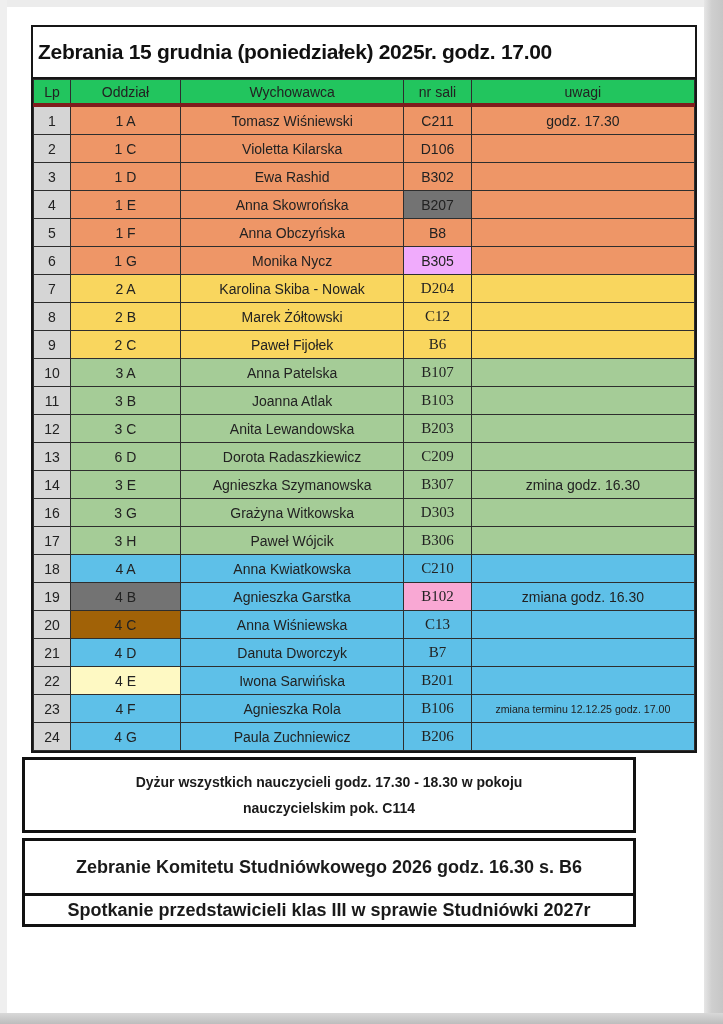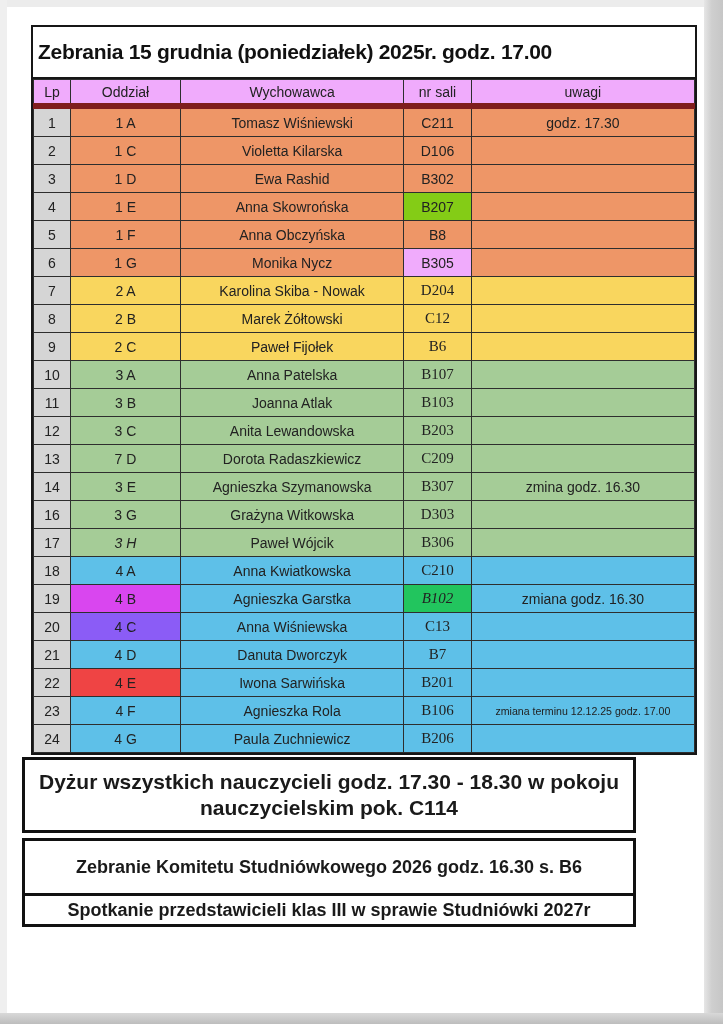--- a/index.html
+++ b/index.html
@@ -23,37 +23,37 @@
   .doc-title{
     height:50px;line-height:50px;border-bottom:2px solid #161616;
     font-weight:bold;font-size:21px;letter-spacing:-0.3px;white-space:nowrap;
     padding-left:5px;color:#111;
   }
   table.sched{border-collapse:collapse;width:100%;table-layout:fixed;}
   table.sched th, table.sched td{
     border:1px solid #2e2e2e;padding:0 2px;overflow:hidden;white-space:nowrap;
   }
   table.sched th{
-    background:#f0abfc;height:23px;font-size:14px;font-weight:normal;
-    border-bottom:6px solid #7f1d1d;color:#222;
+    background:#22c55e;height:23px;font-size:14px;font-weight:normal;
+    border-bottom:4px solid #7f1d1d;color:#222;
   }
   table.sched td{height:27px;font-size:14px;text-align:center;color:#222;}
   col.c-lp{width:34px;} col.c-od{width:101px;} col.c-wy{width:205px;}
   col.c-sa{width:62px;} col.c-uw{width:205px;}
   td.lp-cell{background:#d5d5d5;}
   td.room.serif{font-family:"Liberation Serif","DejaVu Serif",serif;font-size:15px;}
   td.remark{font-size:13px;}
   td.remark.small{font-size:10.6px;}
 
   .notes{position:absolute;left:22px;top:757px;width:614px;}
   .note{
     border:3px solid #111;background:#fff;text-align:center;font-weight:bold;
     color:#1a1a1a;box-sizing:border-box;
   }
-  .note1{padding:9px 4px;line-height:26px;font-size:21px;margin-bottom:5px;}
+  .note1{padding:9px 4px;line-height:26px;font-size:14px;margin-bottom:5px;}
   .note2{padding:15px 4px;line-height:22px;font-size:18px;}
   .note3{margin-top:-3px;padding:3px 4px;line-height:22px;font-size:18px;}
 </style>
 </head>
 <body>
 
 <div>
   <div class="edge-top"></div>
   <div class="edge-left"></div>
 
@@ -95,21 +95,21 @@
     <td class="lp-cell">3</td>
     <td style="background: rgb(238, 150, 103);">1 D</td>
     <td style="background: rgb(238, 150, 103);">Ewa Rashid</td>
     <td class="room" style="background: rgb(238, 150, 103);">B302</td>
     <td class="remark" style="background: rgb(238, 150, 103);"></td>
   </tr>
           <tr>
     <td class="lp-cell">4</td>
     <td style="background: rgb(238, 150, 103);">1 E</td>
     <td style="background: rgb(238, 150, 103);">Anna Skowrońska</td>
-    <td class="room" style="background: #84cc16;">B207</td>
+    <td class="room" style="background: #737373;">B207</td>
     <td class="remark" style="background: rgb(238, 150, 103);"></td>
   </tr>
           <tr>
     <td class="lp-cell">5</td>
     <td style="background: rgb(238, 150, 103);">1 F</td>
     <td style="background: rgb(238, 150, 103);">Anna Obczyńska</td>
     <td class="room" style="background: rgb(238, 150, 103);">B8</td>
     <td class="remark" style="background: rgb(238, 150, 103);"></td>
   </tr>
           <tr>
@@ -156,77 +156,77 @@
   </tr>
           <tr>
     <td class="lp-cell">12</td>
     <td style="background: rgb(165, 204, 151);">3 C</td>
     <td style="background: rgb(165, 204, 151);">Anita Lewandowska</td>
     <td class="room serif" style="background: rgb(165, 204, 151);">B203</td>
     <td class="remark" style="background: rgb(165, 204, 151);"></td>
   </tr>
           <tr>
     <td class="lp-cell">13</td>
-    <td style="background: rgb(165, 204, 151);">7 D</td>
+    <td style="background: rgb(165, 204, 151);">6 D</td>
     <td style="background: rgb(165, 204, 151);">Dorota Radaszkiewicz</td>
     <td class="room serif" style="background: rgb(165, 204, 151);">C209</td>
     <td class="remark" style="background: rgb(165, 204, 151);"></td>
   </tr>
           <tr>
     <td class="lp-cell">14</td>
     <td style="background: rgb(165, 204, 151);">3 E</td>
     <td style="background: rgb(165, 204, 151);">Agnieszka Szymanowska</td>
     <td class="room serif" style="background: rgb(165, 204, 151);">B307</td>
     <td class="remark" style="background: rgb(165, 204, 151);">zmina godz. 16.30</td>
   </tr>
           <tr>
     <td class="lp-cell">16</td>
     <td style="background: rgb(165, 204, 151);">3 G</td>
     <td style="background: rgb(165, 204, 151);">Grażyna Witkowska</td>
     <td class="room serif" style="background: rgb(165, 204, 151);">D303</td>
     <td class="remark" style="background: rgb(165, 204, 151);"></td>
   </tr>
           <tr>
     <td class="lp-cell">17</td>
-    <td style="background: rgb(165, 204, 151); font-style: italic;">3 H</td>
+    <td style="background: rgb(165, 204, 151);">3 H</td>
     <td style="background: rgb(165, 204, 151);">Paweł Wójcik</td>
     <td class="room serif" style="background: rgb(165, 204, 151);">B306</td>
     <td class="remark" style="background: rgb(165, 204, 151);"></td>
   </tr>
           <tr>
     <td class="lp-cell">18</td>
     <td style="background: rgb(94, 192, 232);">4 A</td>
     <td style="background: rgb(94, 192, 232);">Anna Kwiatkowska</td>
     <td class="room serif" style="background: rgb(94, 192, 232);">C210</td>
     <td class="remark" style="background: rgb(94, 192, 232);"></td>
   </tr>
           <tr>
     <td class="lp-cell">19</td>
-    <td style="background: #d946ef;">4 B</td>
+    <td style="background: #737373;">4 B</td>
     <td style="background: rgb(94, 192, 232);">Agnieszka Garstka</td>
-    <td class="room serif" style="background: #22c55e; font-style: italic;">B102</td>
+    <td class="room serif" style="background: #f9a8d4;">B102</td>
     <td class="remark" style="background: rgb(94, 192, 232);">zmiana godz. 16.30</td>
   </tr>
           <tr>
     <td class="lp-cell">20</td>
-    <td style="background: #8b5cf6; margin-top: 32px;">4 C</td>
+    <td style="background: #a16207; margin-top: 32px;">4 C</td>
     <td style="background: rgb(94, 192, 232);">Anna Wiśniewska</td>
     <td class="room serif" style="background: rgb(94, 192, 232);">C13</td>
     <td class="remark" style="background: rgb(94, 192, 232);"></td>
   </tr>
           <tr>
     <td class="lp-cell">21</td>
     <td style="background: rgb(94, 192, 232);">4 D</td>
     <td style="background: rgb(94, 192, 232);">Danuta Dworczyk</td>
     <td class="room serif" style="background: rgb(94, 192, 232);">B7</td>
     <td class="remark" style="background: rgb(94, 192, 232);"></td>
   </tr>
           <tr>
     <td class="lp-cell">22</td>
-    <td style="background: #ef4444;">4 E</td>
+    <td style="background: #fef9c3;">4 E</td>
     <td style="background: rgb(94, 192, 232);">Iwona Sarwińska</td>
     <td class="room serif" style="background: rgb(94, 192, 232);">B201</td>
     <td class="remark" style="background: rgb(94, 192, 232);"></td>
   </tr>
           <tr>
     <td class="lp-cell">23</td>
     <td style="background: rgb(94, 192, 232);">4 F</td>
     <td style="background: rgb(94, 192, 232);">Agnieszka Rola</td>
     <td class="room serif" style="background: rgb(94, 192, 232);">B106</td>
     <td class="remark small" style="background: rgb(94, 192, 232);">zmiana terminu 12.12.25 godz. 17.00</td>

